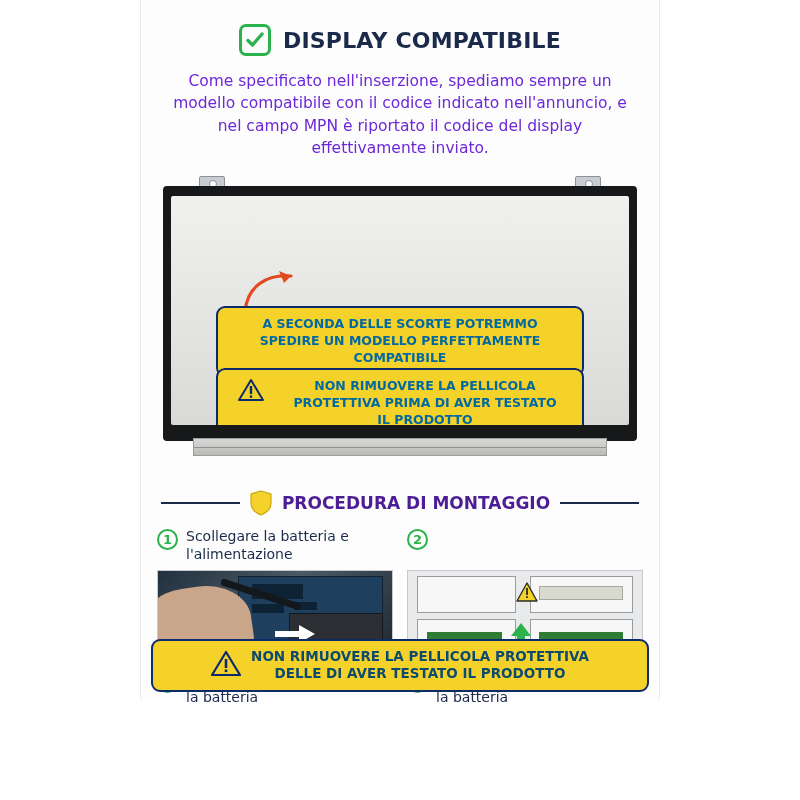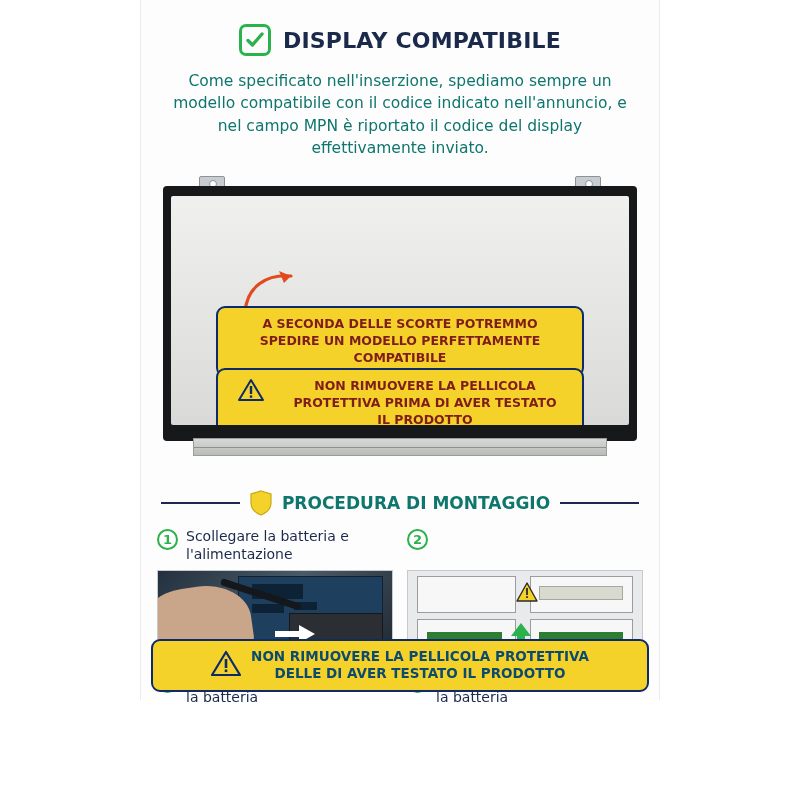--- a/index.html
+++ b/index.html
@@ -43,21 +43,21 @@
     font-size: 22px;
     font-weight: bold;
     color: #1b2a4b;
     letter-spacing: 0.2px;
   }
   .header-desc {
     margin: 14px 26px 0 26px;
     text-align: center;
     font-size: 15.5px;
     line-height: 1.45;
-    color: #0f766e;
+    color: #6d28d9;
   }
 
   
   .panel-wrap {
     position: relative;
     margin: 16px 12px 0 12px;
     height: 300px;
   }
   .bracket {
     position: absolute;
@@ -112,41 +112,41 @@
     position: absolute;
     left: 70px; top: 72px;
   }
   .callout {
     position: absolute;
     left: 45px; right: 45px;
     background: #f5d22a;
     border: 2px solid #0d2b6b;
     border-radius: 9px;
     text-align: center;
-    color: #7f1d1d;
+    color: #0369a1;
     font-weight: bold;
     font-size: 12.5px;
     line-height: 1.35;
     padding: 8px 20px;
   }
   .callout.first { top: 110px; }
   .callout.second { top: 172px; }
   .callout-inner { display: flex; align-items: flex-start; justify-content: center; gap: 24px; }
   .callout-text { text-align: center; }
 
   
   .proc-head {
     display: flex;
     align-items: center;
     gap: 10px;
     margin: 14px 20px 0 20px;
   }
   .proc-line { flex: 1; height: 2px; background: #1b2a4b; }
   .proc-title {
-    font-size: 17px; font-weight: bold; color: #0f766e;
+    font-size: 17px; font-weight: bold; color: #4c1d95;
     white-space: nowrap;
   }
   .shield { width: 22px; height: 26px; }
 
   .steps-grid {
     margin: 12px 16px 0 16px;
     display: grid;
     grid-template-columns: 1fr 1fr;
     column-gap: 14px;
     row-gap: 6px;

